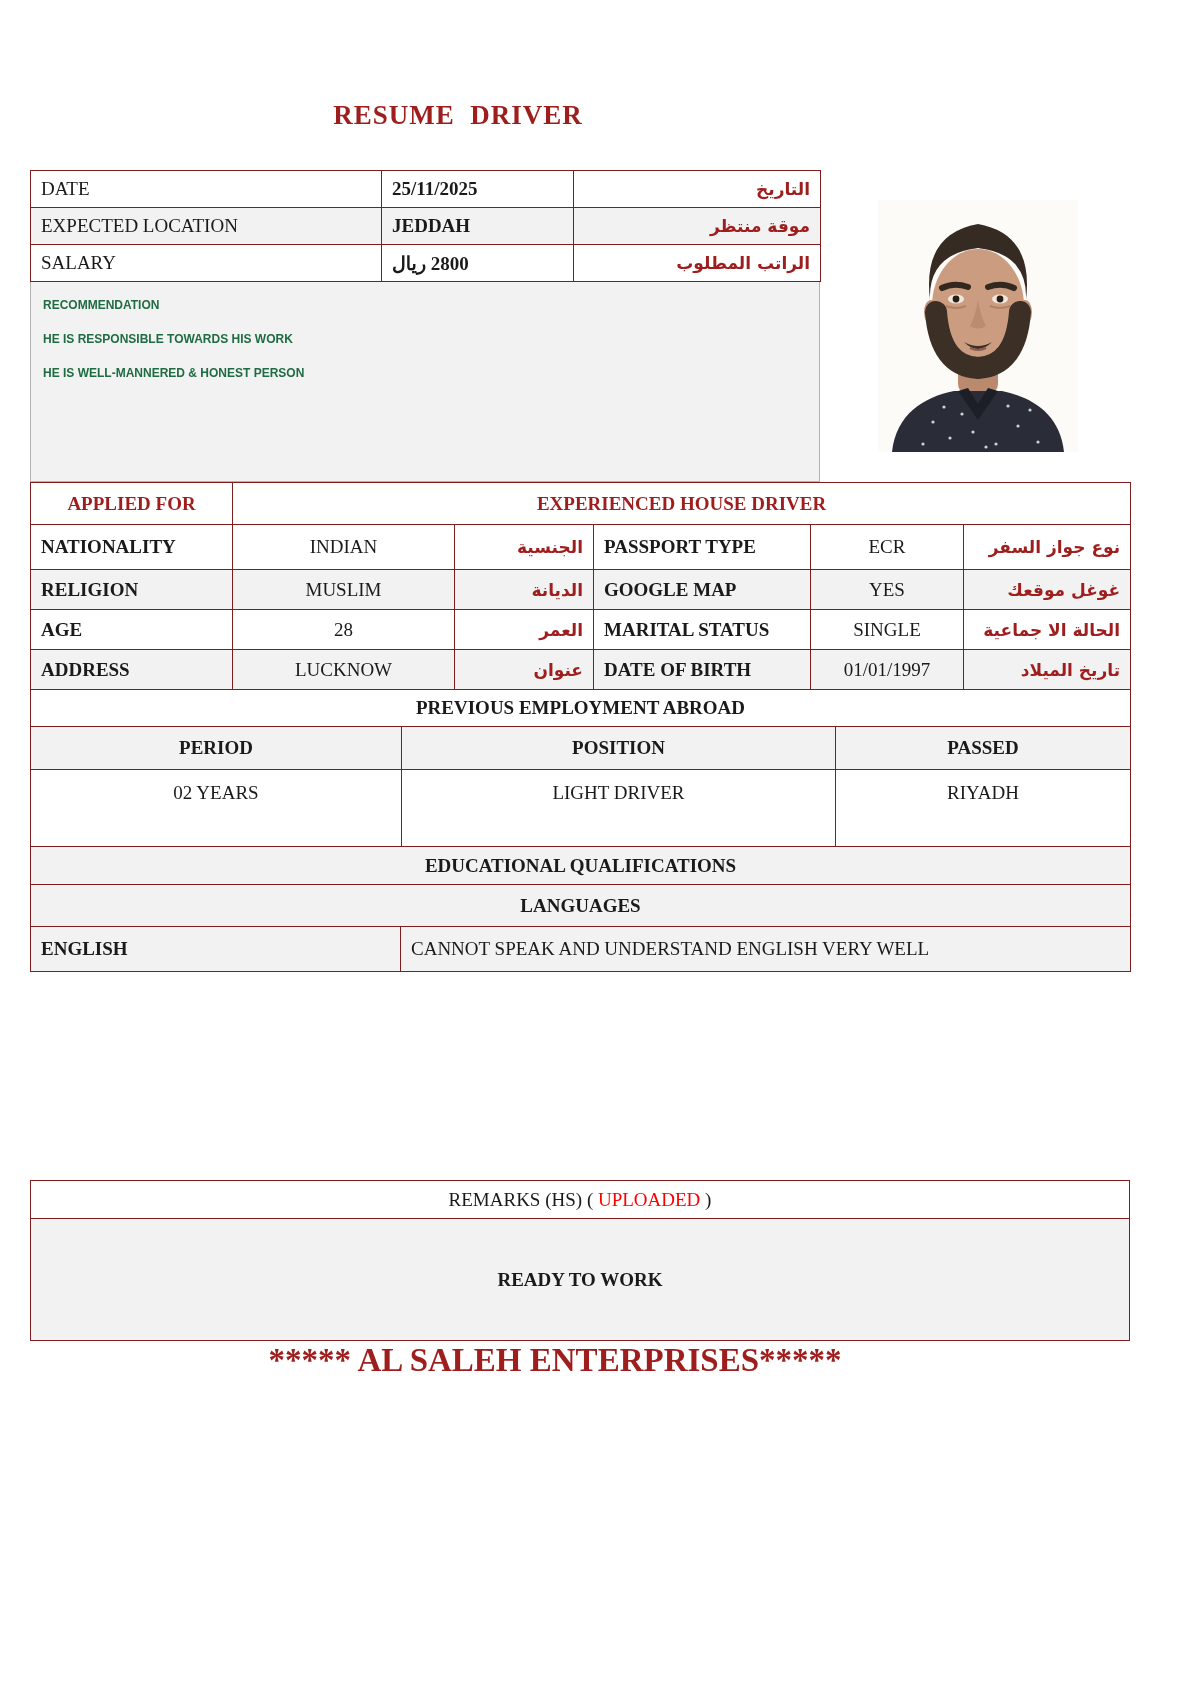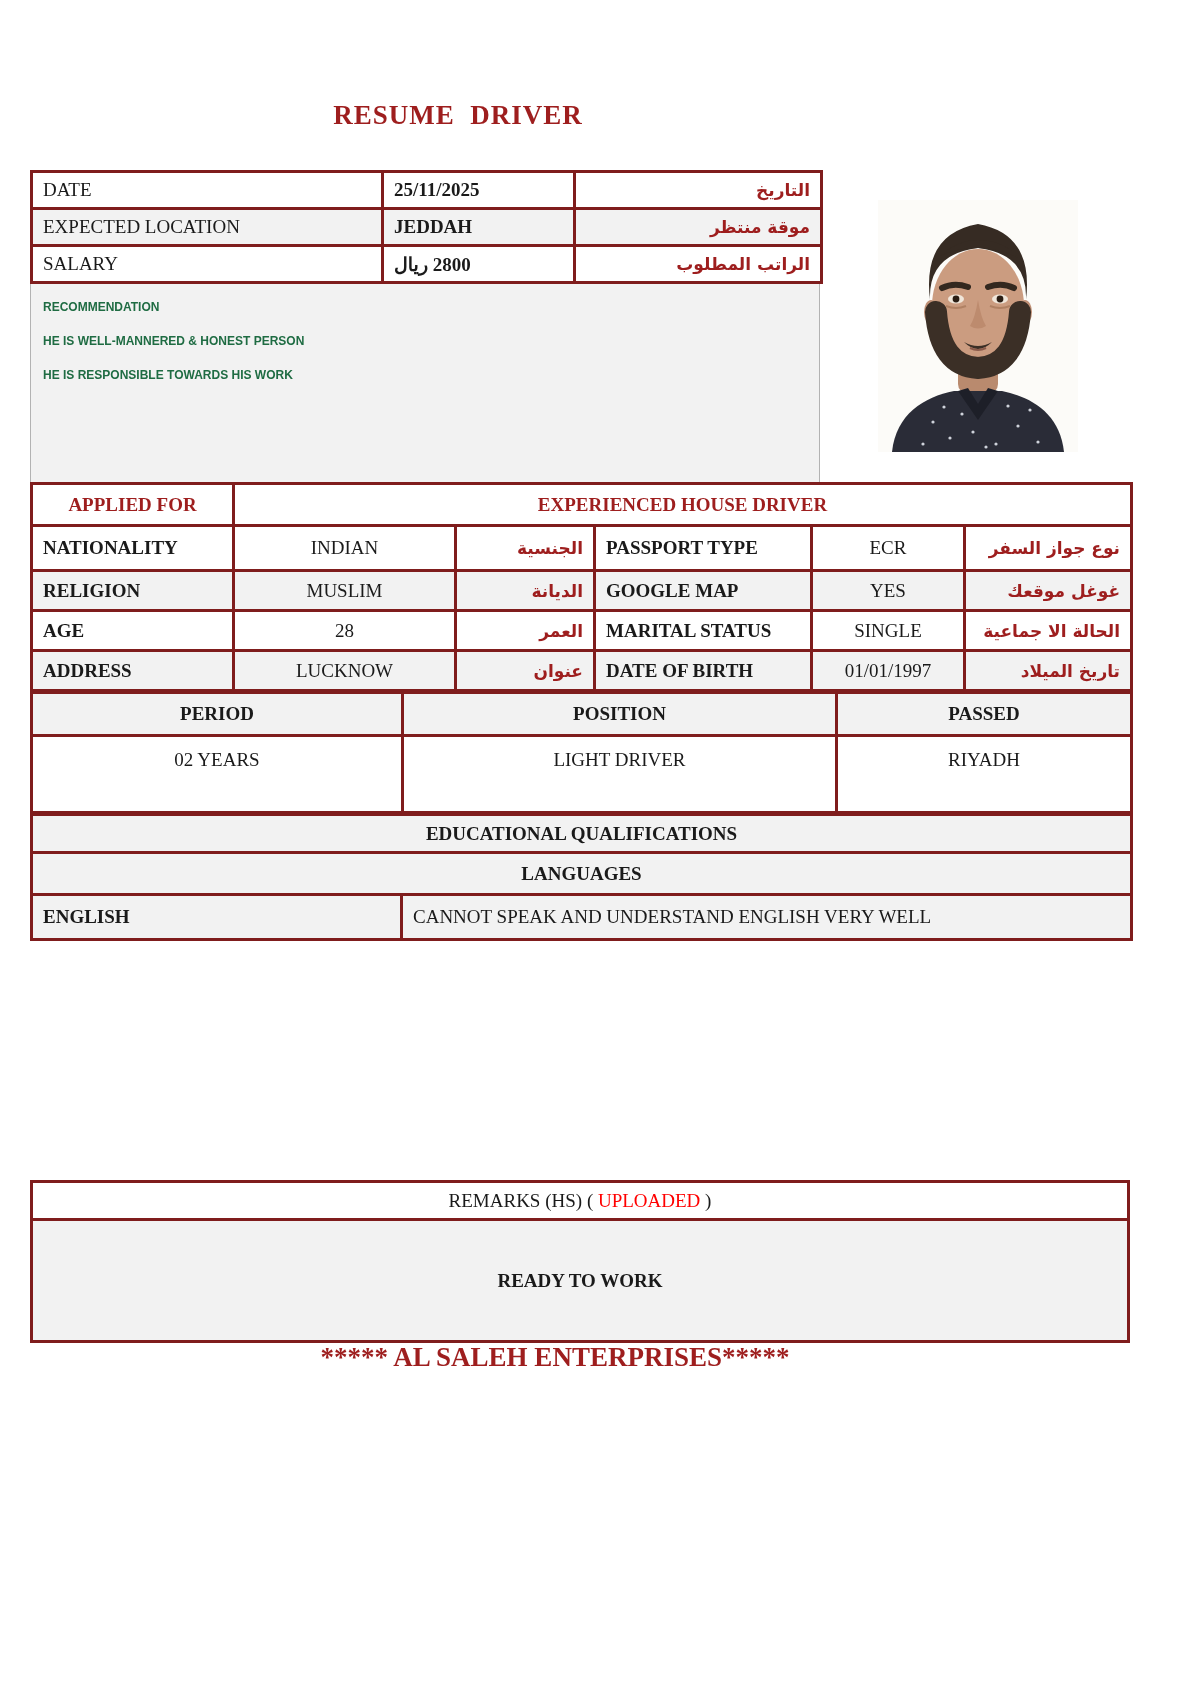--- a/index.html
+++ b/index.html
@@ -12,21 +12,21 @@
 
   
   .doc-title {
     position:absolute; top:100px; left:0; width:916px;
     text-align:center; font-size:27px; font-weight:bold;
     color:#9E1E1E; white-space:pre; letter-spacing:1px;
   }
 
   
   table { border-collapse:collapse; table-layout:fixed; }
-  td { border:3px solid #7f1d1d; padding:0 10px; font-size:19px; vertical-align:middle; overflow:hidden; }
+  td { border:1px solid #7f1d1d; padding:0 10px; font-size:19px; vertical-align:middle; overflow:hidden; }
   .shade { background:#f2f2f2; }
   .bold { font-weight:bold; }
   .center { text-align:center; }
   .red { color:#9E1E1E; }
   .brightred { color:#FF0000; }
   .arabic {
     text-align:right; font-weight:bold; color:#9E1E1E; font-size:17px;
     font-family:"DejaVu Sans", sans-serif;
   }
   .rtl { direction:rtl; unicode-bidi:isolate; }
@@ -72,21 +72,21 @@
   
   .remarks-wrap { position:absolute; top:1180px; left:30px; width:1100px; }
   .remarks-wrap table { width:1100px; }
   .row-remarks td { height:38px; }
   .row-ready td { height:122px; }
   .ws { white-space:pre; }
 
   
   .doc-footer {
     position:absolute; top:1342px; left:0; width:1110px;
-    text-align:center; font-size:27px; font-weight:bold; color:#9E1E1E;
+    text-align:center; font-size:33px; font-weight:bold; color:#9E1E1E;
   }
 </style>
 </head>
 <body>
 
 <div class="page">
 
   <div class="doc-title">RESUME  DRIVER</div>
 
   <div class="info-wrap">
@@ -110,22 +110,22 @@
       <tr>
         <td>SALARY</td>
         <td class="bold"><span class="rtl" dir="rtl">2800 ريال</span></td>
         <td class="arabic">الراتب المطلوب</td>
       </tr>
     </tbody>
       </table>
 
     <div class="recommendation">
       <p>RECOMMENDATION</p>
+      <p>HE IS RESPONSIBLE TOWARDS HIS WORK</p>
       <p>HE IS WELL-MANNERED &amp; HONEST PERSON</p>
-      <p>HE IS RESPONSIBLE TOWARDS HIS WORK</p>
     </div>
   </div>
 
   <div class="photo">
     <svg width="200" height="252" viewBox="0 0 200 252">
       <rect width="200" height="252" fill="#fcfbf8"></rect>
 
       <rect x="80" y="146" width="40" height="48" rx="10" fill="#b98a6e"></rect>
 
       <path d="M14 252 C18 214 46 197 76 191 L124 191 C154 197 182 214 186 252 Z" fill="#2a2c37"></path>
@@ -223,20 +223,23 @@
     </tbody>
       </table>
 
     <table>
       <colgroup>
           <col style="width:371px">
           <col style="width:434px">
           <col style="width:295px">
         </colgroup>
       <tbody>
+          <tr class="row-band">
+        <td class="bold center" colspan="3">PREVIOUS EMPLOYMENT ABROAD</td>
+      </tr>
       <tr class="shade row-emphead">
         <td class="bold center">PERIOD</td>
         <td class="bold center">POSITION</td>
         <td class="bold center">PASSED</td>
       </tr>
       <tr class="row-empdata">
         <td class="center">02 YEARS</td>
         <td class="center">LIGHT DRIVER</td>
         <td class="center">RIYADH</td>
       </tr>

